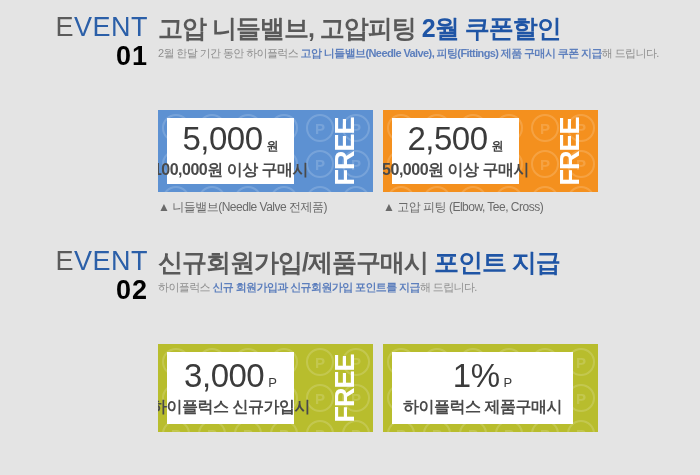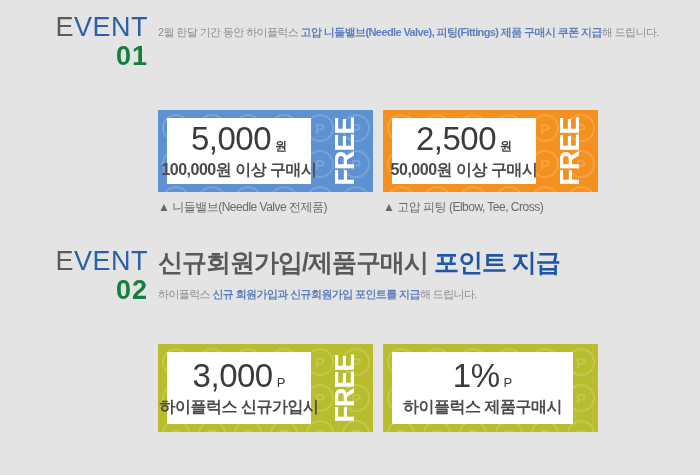--- a/index.html
+++ b/index.html
@@ -24,31 +24,31 @@
     text-align:right; line-height:1;
   }
   .ev-word {
     font-size:27px; letter-spacing:0.5px; font-weight:400;
     white-space:nowrap; display:block;
   }
   .ev-word .e1 { color:#5b5b5b; }
   .ev-word .rest { color:#2b5fa8; }
   .ev-num {
     display:block; font-size:27px; font-weight:bold;
-    color:#15803d; letter-spacing:1px; margin-top:2px;
+    color:#000000; letter-spacing:1px; margin-top:2px;
   }
 
   .ev-body { position:absolute; left:158px; top:0; width:540px; }
   .ev-title {
     font-size:25px; font-weight:bold; color:#595959;
     letter-spacing:-1px; white-space:nowrap; line-height:1.12;
   }
   .ev-title .hl { color:#1f55a5; }
   .ev-sub {
-    margin-top:11px; font-size:11px; color:#8e8e8e;
+    margin-top:4px; font-size:11px; color:#8e8e8e;
     letter-spacing:-0.6px; white-space:nowrap;
   }
   .ev-sub .hl { color:#5d7fbd; font-weight:bold; }
 
   
   .coupon-row { position:absolute; left:0; width:700px; }
   .row-1 { top:110px; }
   .row-2 { top:344px; }
 
   .coupon-wrap { position:absolute; }
@@ -66,21 +66,21 @@
 
   
   .pattern {
     position:absolute; inset:0;
     opacity:0.16;
   }
   .pattern svg { display:block; width:100%; height:100%; }
 
   .c-inner {
     position:absolute; left:9px; top:8px;
-    width:144px; height:calc(100% - 16px);
+    width:127px; height:calc(100% - 16px);
     background:#fff;
     display:flex; flex-direction:column;
     align-items:center; justify-content:center;
   }
   .c-inner.wide { width:181px; }
 
   .amount {
     display:flex; align-items:baseline; justify-content:center;
     line-height:1; white-space:nowrap;
   }
@@ -120,20 +120,21 @@
 <body>
 
 <div class="page">
 
   <div class="event event-1">
     <div class="ev-label">
       <span class="ev-word"><span class="e1">E</span><span class="rest">VENT</span></span>
       <span class="ev-num">01</span>
     </div>
     <div class="ev-body">
+      <div class="ev-title"><span>고압 니들밸브, 고압피팅 </span><span class="hl">2월 쿠폰할인</span></div>
       <div class="ev-sub"><span>2월 한달 기간 동안 하이플럭스 </span><span class="hl">고압 니들밸브(Needle Valve), 피팅(Fittings) 제품 구매시 쿠폰 지급</span><span>해 드립니다.</span></div>
     </div>
   </div>
 
   <div class="coupon-row row-1">
 
     <div class="coupon-wrap cw-a">
       <div class="coupon c-blue">
         <div class="pattern">
           <svg viewBox="0 0 215 82" preserveAspectRatio="none" aria-hidden="true">

